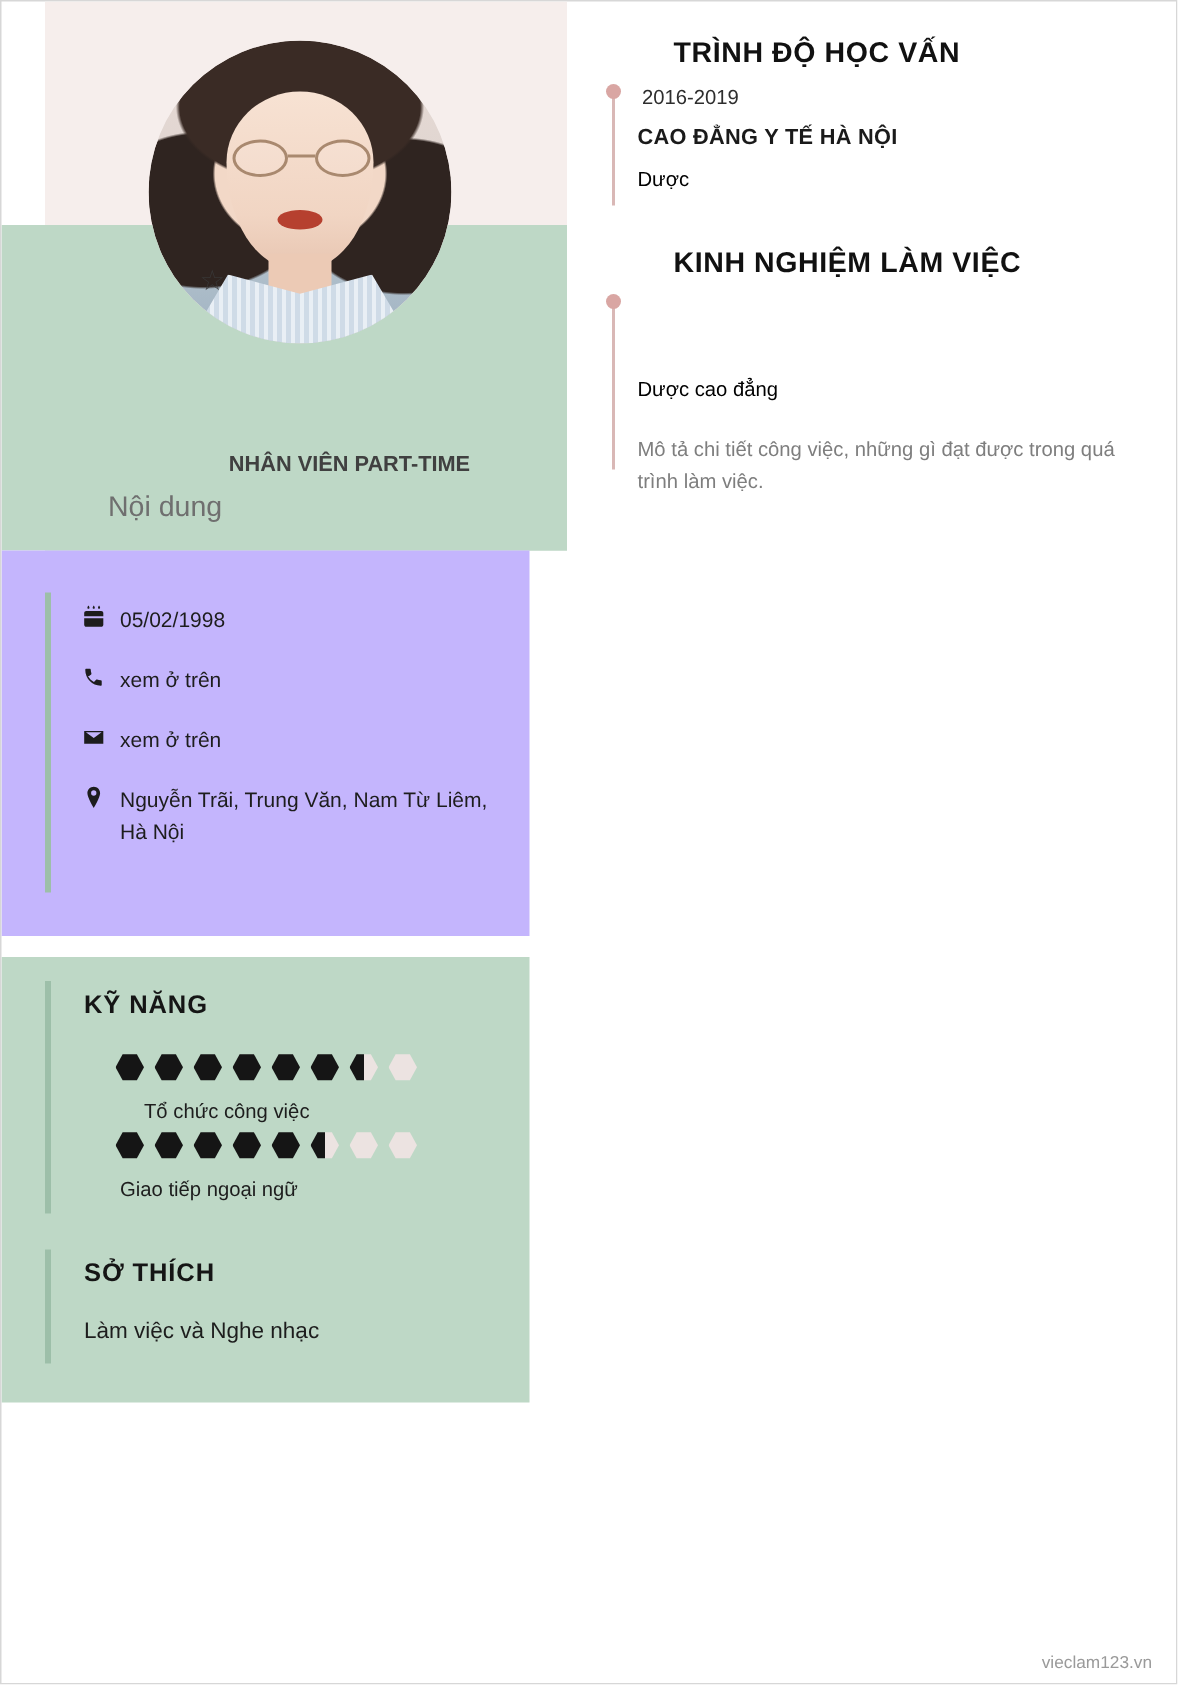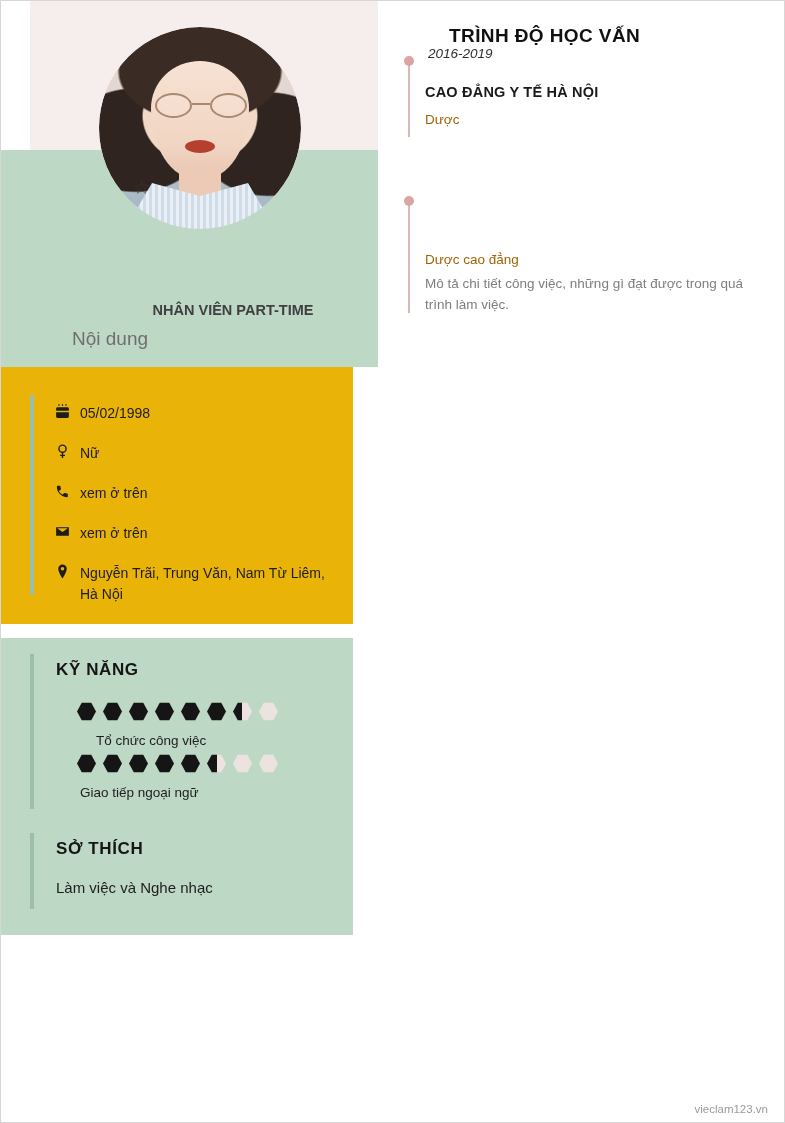--- a/index.html
+++ b/index.html
@@ -137,21 +137,21 @@
     position: absolute;
     left: 42px; top: 178px;
     font-size: 19px;
     color: #6f6f6f;
   }
 
   .contact-panel {
     position: absolute;
     left: 0; top: 366px;
     width: 352px; height: 257px;
-    background: #eab308;
+    background: #c4b5fd;
   }
   .contact-bar {
     position: absolute;
     left: 29px; top: 28px;
     width: 4px; height: 200px;
     background: #9dbfa9;
   }
   .contact-list {
     position: absolute;
     left: 53px; top: 36px;
@@ -260,29 +260,30 @@
     left: 424px;
     font-size: 14.5px;
     font-weight: bold;
     letter-spacing: 0.2px;
     color: #1a1a1a;
   }
   .r-sub {
     position: absolute;
     left: 424px;
     font-size: 13.5px;
-    color: #a16207;
+    color: #000000;
   }
   .r-desc {
     position: absolute;
     left: 424px;
     width: 340px;
     font-size: 13.5px;
     line-height: 21px;
     color: #7e7e7e;
+    margin-top: 16px;
   }
 
   .watermark {
     position: absolute;
     right: 16px; bottom: 7px;
     font-size: 11.5px;
     color: #9a9a9a;
   }
 </style>
 </head>
@@ -320,29 +321,20 @@
 
       <div class="contact-row">
         <div class="contact-icon">
           <svg width="17" height="17" viewBox="0 0 24 24" fill="#1d1d1d">
             <path d="M12 4c.6 0 1-.4 1-1 0-.8-1-2-1-2s-1 1.2-1 2c0 .6.4 1 1 1zM7 4c.6 0 1-.4 1-1 0-.8-1-2-1-2S6 2.2 6 3c0 .6.4 1 1 1zm10 0c.6 0 1-.4 1-1 0-.8-1-2-1-2s-1 1.2-1 2c0 .6.4 1 1 1zM5 6h14c1.1 0 2 .9 2 2v3H3V8c0-1.1.9-2 2-2zM3 13h18v6c0 1.1-.9 2-2 2H5c-1.1 0-2-.9-2-2v-6z"></path>
           </svg>
         </div>
         <div class="contact-text">05/02/1998</div>
       </div>
 
-      <div class="contact-row">
-        <div class="contact-icon">
-          <svg width="17" height="17" viewBox="0 0 24 24" fill="none" stroke="#1d1d1d" stroke-width="2">
-            <circle cx="12" cy="8" r="5"></circle>
-            <path d="M12 13v8M8.5 17.5h7"></path>
-          </svg>
-        </div>
-        <div class="contact-text">Nữ</div>
-      </div>
 
       <div class="contact-row">
         <div class="contact-icon">
           <svg width="17" height="17" viewBox="0 0 24 24" fill="#1d1d1d">
             <path d="M6.6 10.8c1.2 2.4 3.2 4.4 5.6 5.6l2-2c.3-.3.7-.4 1-.2 1 .4 2.2.6 3.3.6.6 0 1 .4 1 1V19c0 .6-.4 1-1 1C10.6 20 4 13.4 4 5c0-.6.4-1 1-1h3.2c.6 0 1 .4 1 1 0 1.1.2 2.3.6 3.3.1.3 0 .7-.2 1l-2 1.5z"></path>
           </svg>
         </div>
         <div class="contact-text">xem ở trên</div>
       </div>
 
@@ -396,24 +388,25 @@
   </div>
   <div class="skill-label" style="left:79px; top:784px;">Giao tiếp ngoại ngữ</div>
 
   <div class="sec-bar" style="top:832px; height:76px;"></div>
   <div class="sec-title" style="top:838px;">SỞ THÍCH</div>
   <div class="hobby-text">Làm việc và Nghe nhạc</div>
 
   <div class="r-title" style="top:24px;">TRÌNH ĐỘ HỌC VẤN</div>
   <div class="tl-line" style="top:58px; height:78px;"></div>
   <div class="tl-dot" style="top:55px;"></div>
-  <div class="r-date" style="top:45px;font-style:italic;">2016-2019</div>
+  <div class="r-date" style="top:56px;">2016-2019</div>
   <div class="r-head" style="top:83px;">CAO ĐẲNG Y TẾ HÀ NỘI</div>
   <div class="r-sub" style="top:111px;">Dược</div>
 
+  <div class="r-title" style="top:164px;">KINH NGHIỆM LÀM VIỆC</div>
   <div class="tl-line" style="top:200px; height:112px;"></div>
   <div class="tl-dot" style="top:195px;"></div>
   <div class="r-sub" style="top:251px;">Dược cao đẳng</div>
   <div class="r-desc" style="top:272px;">Mô tả chi tiết công việc, những gì đạt được trong quá trình làm việc.</div>
 
   <div class="watermark">vieclam123.vn</div>
 
 </div>
 
 </body></html>

